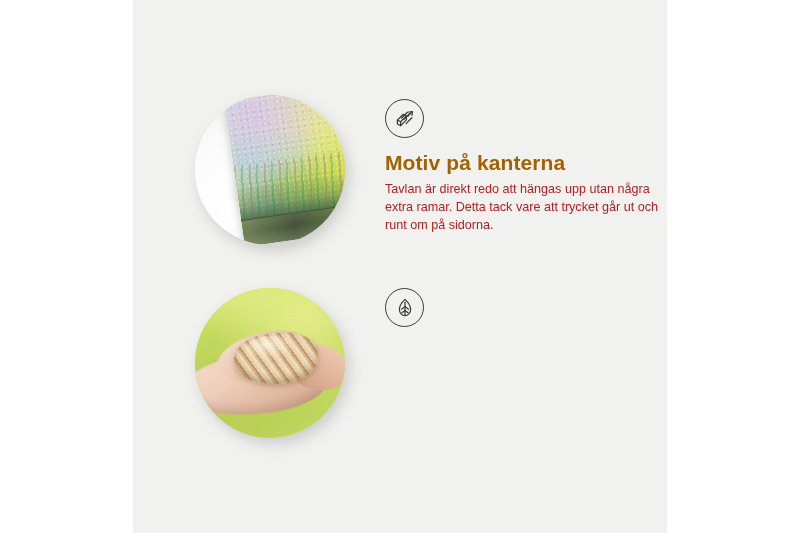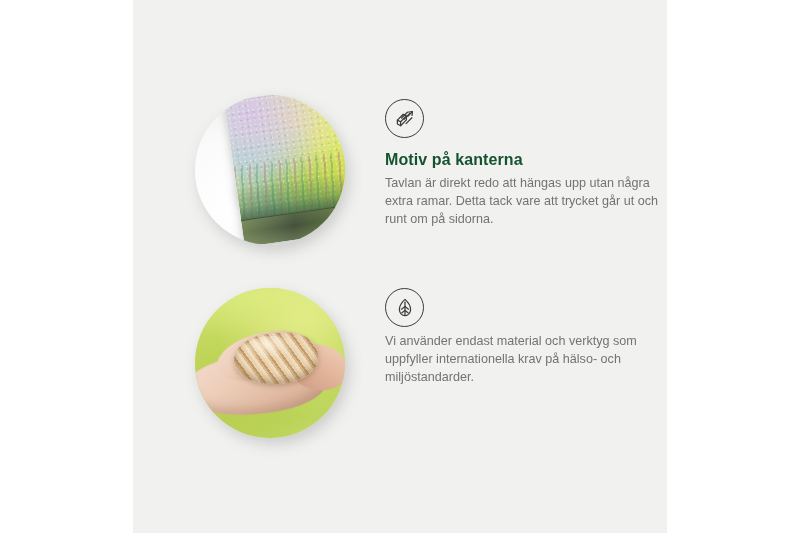--- a/index.html
+++ b/index.html
@@ -234,31 +234,31 @@
     border: 1.6px solid #3c3c3c;
     display: flex;
     align-items: center;
     justify-content: center;
     box-sizing: border-box;
   }
   .icon-badge svg { display: block; }
 
   .feature-title {
     margin: 12px 0 0 0;
-    font-size: 16px;
+    font-size: 21px;
     font-weight: 700;
-    color: #14532d;
+    color: #a16207;
     letter-spacing: 0.1px;
     line-height: 1.2;
   }
   .feature-body {
     margin: 6px 0 0 0;
     font-size: 12.6px;
     font-weight: 400;
-    color: #737373;
+    color: #b91c1c;
     line-height: 1.42;
     max-width: 276px;
   }
 </style>
 </head>
 <body>
 
 <div class="stage">
 
   <div class="panel">
@@ -318,19 +318,18 @@
         <div class="icon-badge">
           <svg width="24" height="24" viewBox="0 0 24 24" fill="none" stroke="#3c3c3c" stroke-width="1.25" stroke-linecap="round" stroke-linejoin="round">
             <path d="M12 3.4 C15.9 7.0 17.6 10.6 17.6 13.4 C17.6 17.0 15.0 19.6 12 19.6 C9.0 19.6 6.4 17.0 6.4 13.4 C6.4 10.6 8.1 7.0 12 3.4 Z"></path>
             <path d="M12 6.2 L12 19.6"></path>
             <path d="M12 10.6 L8.5 13.2"></path>
             <path d="M12 10.6 L15.5 13.2"></path>
             <path d="M12 14.4 L8.9 16.7"></path>
             <path d="M12 14.4 L15.1 16.7"></path>
           </svg>
         </div>
-        <p class="feature-body">Vi använder endast material och verktyg som uppfyller internationella krav på hälso- och miljöstandarder.</p>
       </div>
 
     </div>
 
   </div>
 </div>
 
 </body></html>

